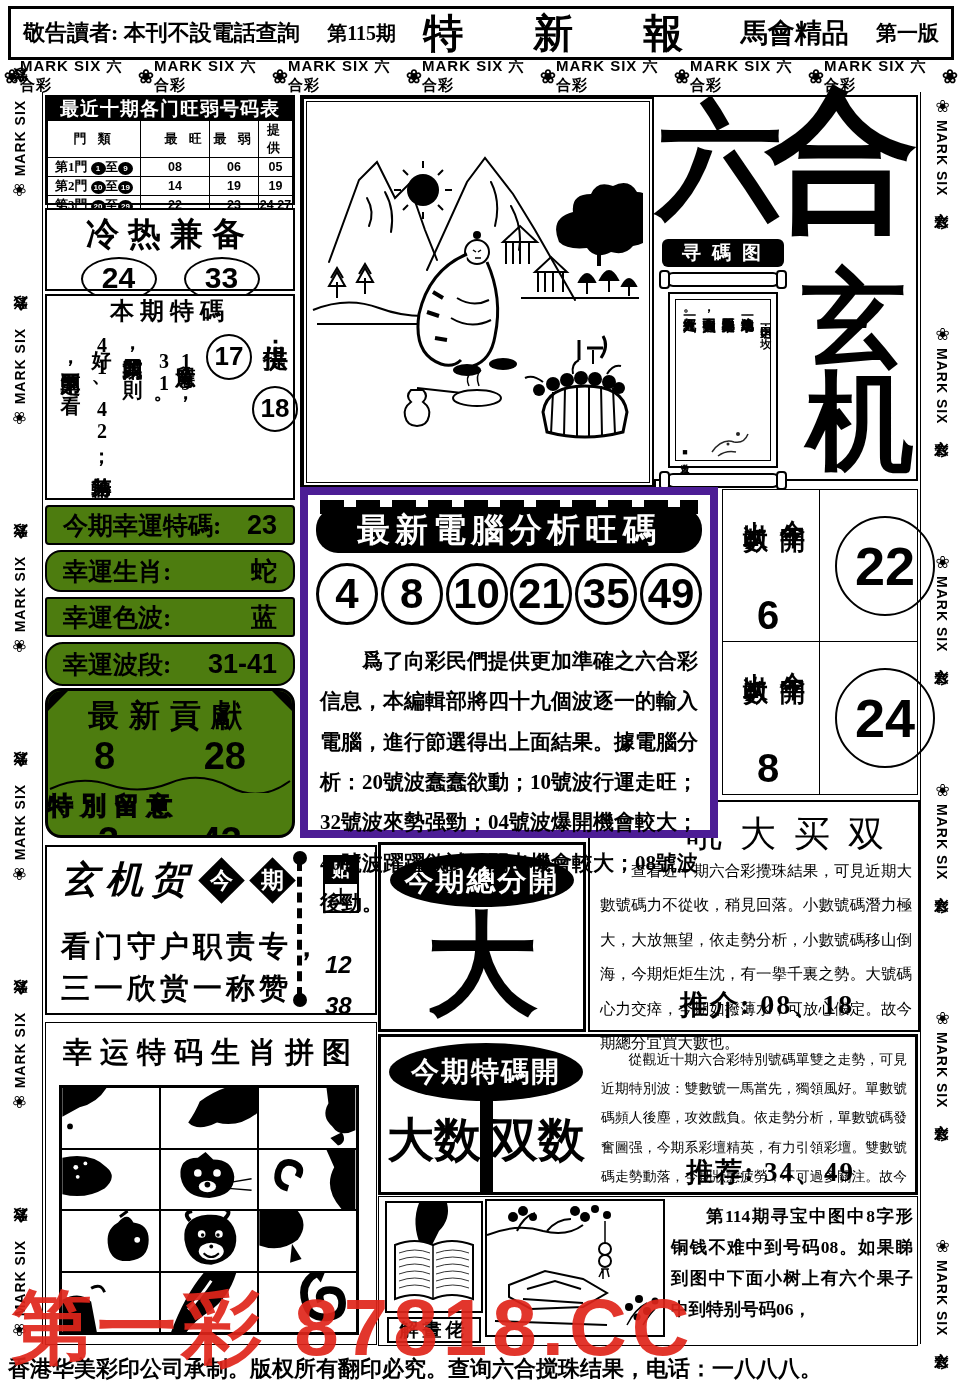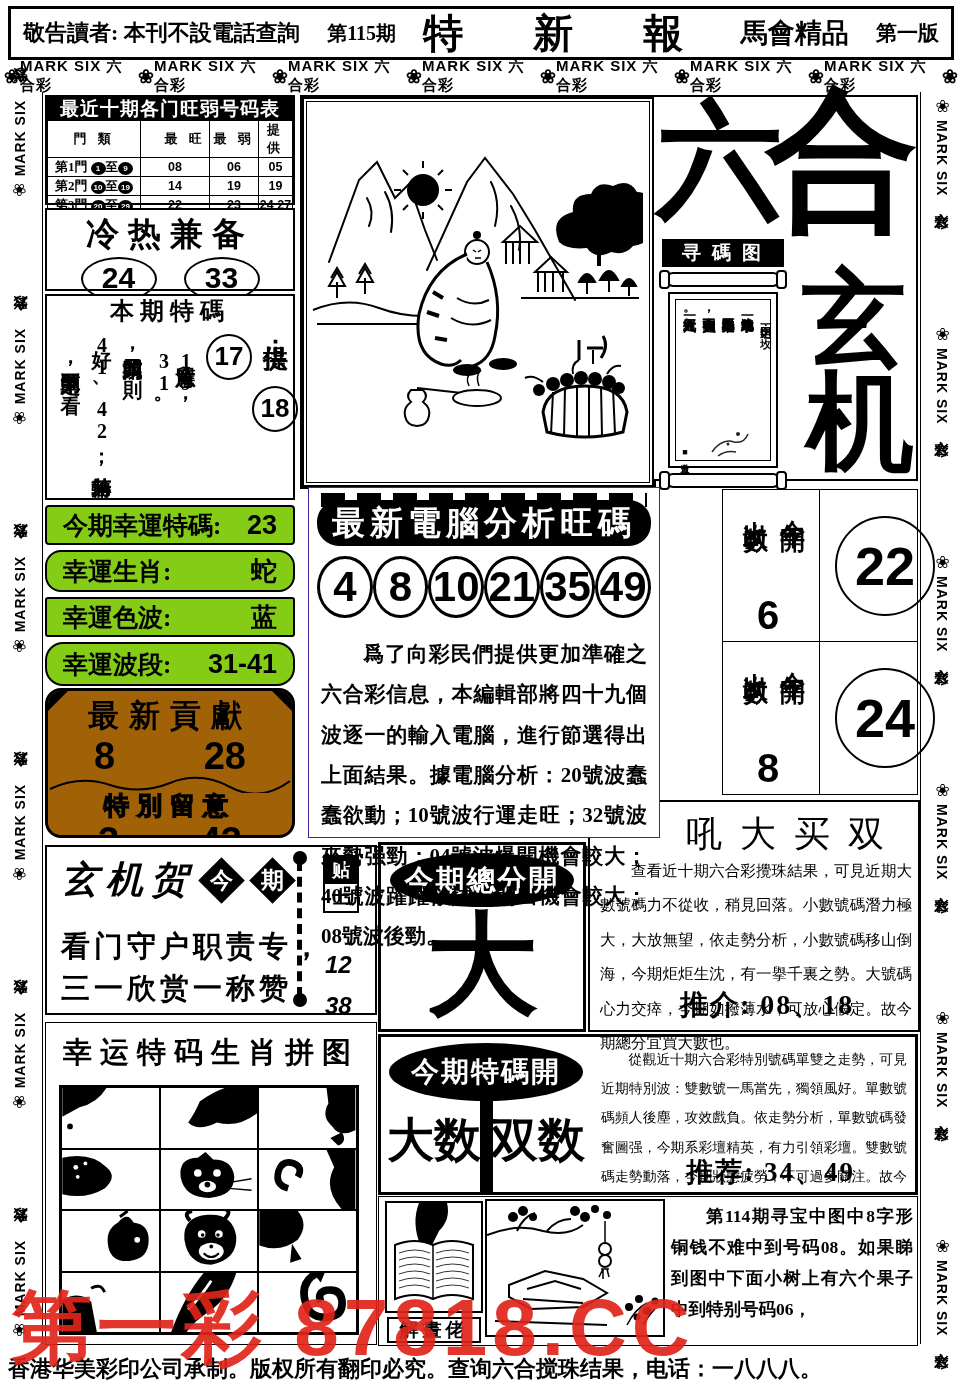--- a/index.html
+++ b/index.html
@@ -60,36 +60,36 @@
   .vcol.c2{margin-top:24px;}
   .vcol.c3{margin-top:18px;}
   .vcol.c4{margin-top:8px;}
   .vcol.c5{margin-top:32px;}
   .scirc{writing-mode:horizontal-tb;display:inline-block;width:42px;height:42px;border:2px solid #000;
          border-radius:50%;font:700 26px/40px "Liberation Sans","DejaVu Sans",sans-serif;
          text-align:center;margin:8px 0 4px 0;}
 
   
   .lrow{left:45px;width:250px;display:flex;align-items:center;justify-content:space-between;
-        padding:0 16px;box-sizing:border-box;border:2px solid #000;background:#84cc16;}
+        padding:0 16px;box-sizing:border-box;border:2px solid #000;background:#4d7c0f;}
   .lrow .lab{font-size:25px;font-weight:700;white-space:nowrap;}
   .lrow .val{font-size:26px;font-weight:700;}
   .lrow .val.n{font-family:"Liberation Sans","DejaVu Sans",sans-serif;font-size:27px;}
 
   
   .contrib{left:45px;top:688px;width:250px;height:150px;border:3px solid #000;border-radius:16px;
-           position:absolute;background:#a16207;box-sizing:border-box;overflow:hidden;}
+           position:absolute;background:#4d7c0f;box-sizing:border-box;overflow:hidden;}
   .contrib:before,.contrib:after{content:"";position:absolute;top:-2px;width:24px;height:24px;background:#000;}
   .contrib:before{left:-2px;clip-path:polygon(0 0,100% 0,0 100%);}
   .contrib:after{right:-2px;clip-path:polygon(0 0,100% 0,100% 100%);}
   .contrib .t{font-size:31px;font-weight:800;text-align:center;letter-spacing:10px;margin-top:4px;}
   .contrib .nums{display:flex;justify-content:space-between;padding:0 46px;font:700 38px/1
                  "Liberation Sans","DejaVu Sans",sans-serif;}
   .outline{color:#fff;-webkit-text-stroke:1.3px #000;text-stroke:1.3px #000;}
-  .contrib .note{font-size:25px;font-weight:800;text-align:center;letter-spacing:8px;margin-top:-4px;}
+  .contrib .note{font-size:25px;font-weight:800;letter-spacing:8px;margin-top:-4px;}
   .contrib .nums2{display:flex;justify-content:space-between;padding:0 50px;margin-top:0;
                   font:700 38px/1 "Liberation Sans","DejaVu Sans",sans-serif;}
 
   
   .myst{left:45px;top:845px;width:332px;height:170px;}
   .myst .trow{position:absolute;left:14px;top:8px;display:flex;align-items:center;}
   .myst .script{font-size:37px;font-weight:800;letter-spacing:8px;font-style:italic;}
   .dia{display:inline-block;width:33px;height:33px;background:#000;transform:rotate(45deg);margin:0 9px;}
   .dia>span{display:block;transform:rotate(-45deg);color:#fff;font-size:23px;font-weight:700;
             line-height:33px;text-align:center;}
@@ -120,36 +120,36 @@
 
   
   .hex{left:652px;top:95px;width:266px;height:386px;}
   .hex .ch{position:absolute;font-weight:800;line-height:1;}
   .ch6{left:2px;top:2px;font-size:126px;}
   .chH{right:-2px;top:-12px;font-size:152px;}
   .chX{right:10px;top:170px;font-size:104px;}
   .chJ{right:2px;top:272px;font-size:108px;}
   .scroll{position:absolute;left:8px;top:142px;width:122px;height:238px;}
   .scroll-banner{background:#000;color:#fff;font-weight:700;letter-spacing:11px;text-align:center;
-                 font-size:19px;height:28px;line-height:28px;border-radius:0;padding-left:8px;}
+                 font-size:19px;height:28px;line-height:28px;border-radius:6px;padding-left:8px;}
   .roller{height:11px;border:2px solid #000;border-radius:7px;position:relative;margin:5px 4px;background:#fff;}
   .roller:before,.roller:after{content:"";position:absolute;width:7px;height:15px;border:2px solid #000;
                  border-radius:4px;top:-4px;background:#fff;}
   .roller:before{left:-9px;} .roller:after{right:-9px;}
   .scroll-body{border:2px solid #000;margin:0 6px;height:172px;position:relative;background:#fff;}
   .scroll-inner{position:absolute;inset:5px;border:1px solid #000;}
   .scroll-text{writing-mode:vertical-rl;text-orientation:upright;height:128px;padding:8px 4px 0 2px;}
   .scol{font-size:13px;line-height:1.25;font-weight:700;margin-block-end:3px;}
   .scol.intro{font-size:11px;font-weight:600;margin-top:10px;}
   .ssig{position:absolute;left:4px;bottom:3px;writing-mode:vertical-rl;text-orientation:upright;
         font-size:9px;font-weight:700;line-height:1;}
   .sketch{position:absolute;right:18px;bottom:2px;opacity:.85;}
 
   
-  .comp{left:308px;top:487px;width:352px;height:351px;border:1px solid #4c1d95;z-index:6;}
+  .comp{left:300px;top:487px;width:418px;height:351px;border:8px solid #4c1d95;z-index:6;}
   .bstripes{height:14px;margin:5px 12px 0;background:repeating-linear-gradient(90deg,#000 0 24px,#fff 24px 36px);}
   .banner{position:relative;z-index:2;height:46px;margin:-7px 8px 0;background:#000;border-radius:22px;
           color:#fff;font-size:33px;font-weight:800;letter-spacing:5px;text-align:center;line-height:46px;}
   .numrow{display:flex;justify-content:space-between;padding:0 8px;margin-top:10px;}
   .bigcirc{width:62px;height:62px;border:3px solid #000;border-radius:50%;text-align:center;box-sizing:border-box;
            font:700 42px/56px "Liberation Sans","DejaVu Sans",sans-serif;}
   .compbody{margin:16px 12px 0;font-size:21px;line-height:1.92;text-align:justify;text-indent:2em;font-weight:600;}
 
   
   .appear{left:722px;top:489px;width:196px;height:306px;border-width:1px;}

